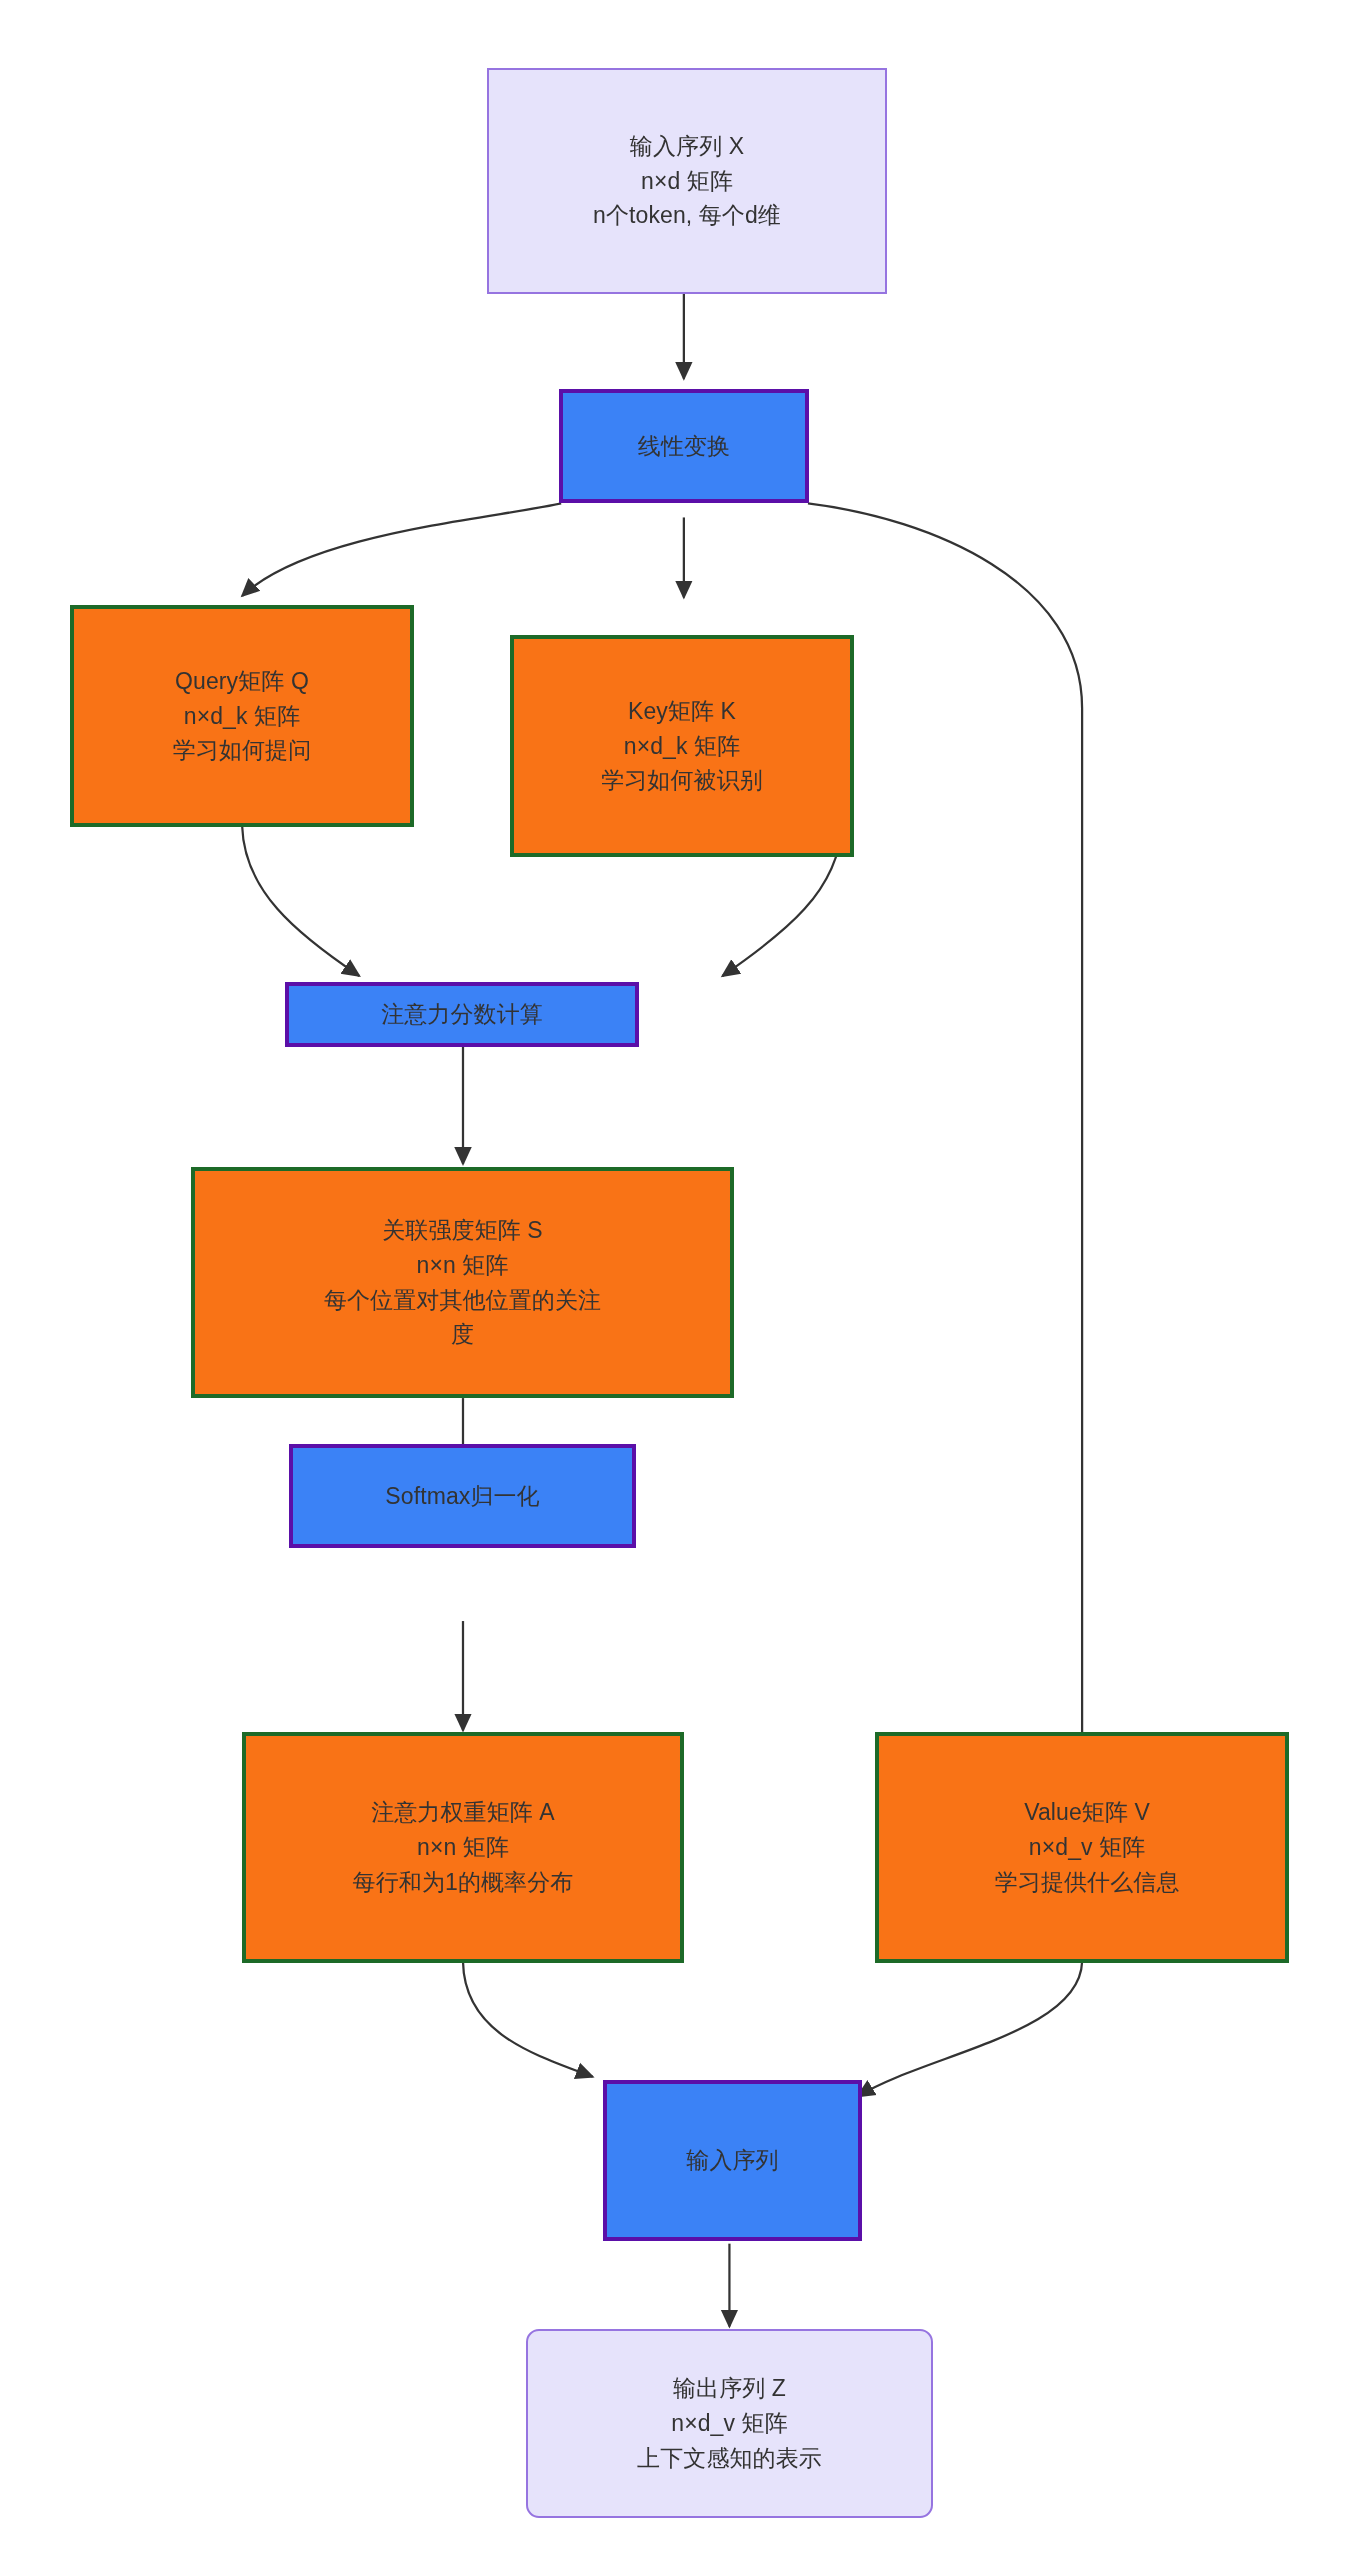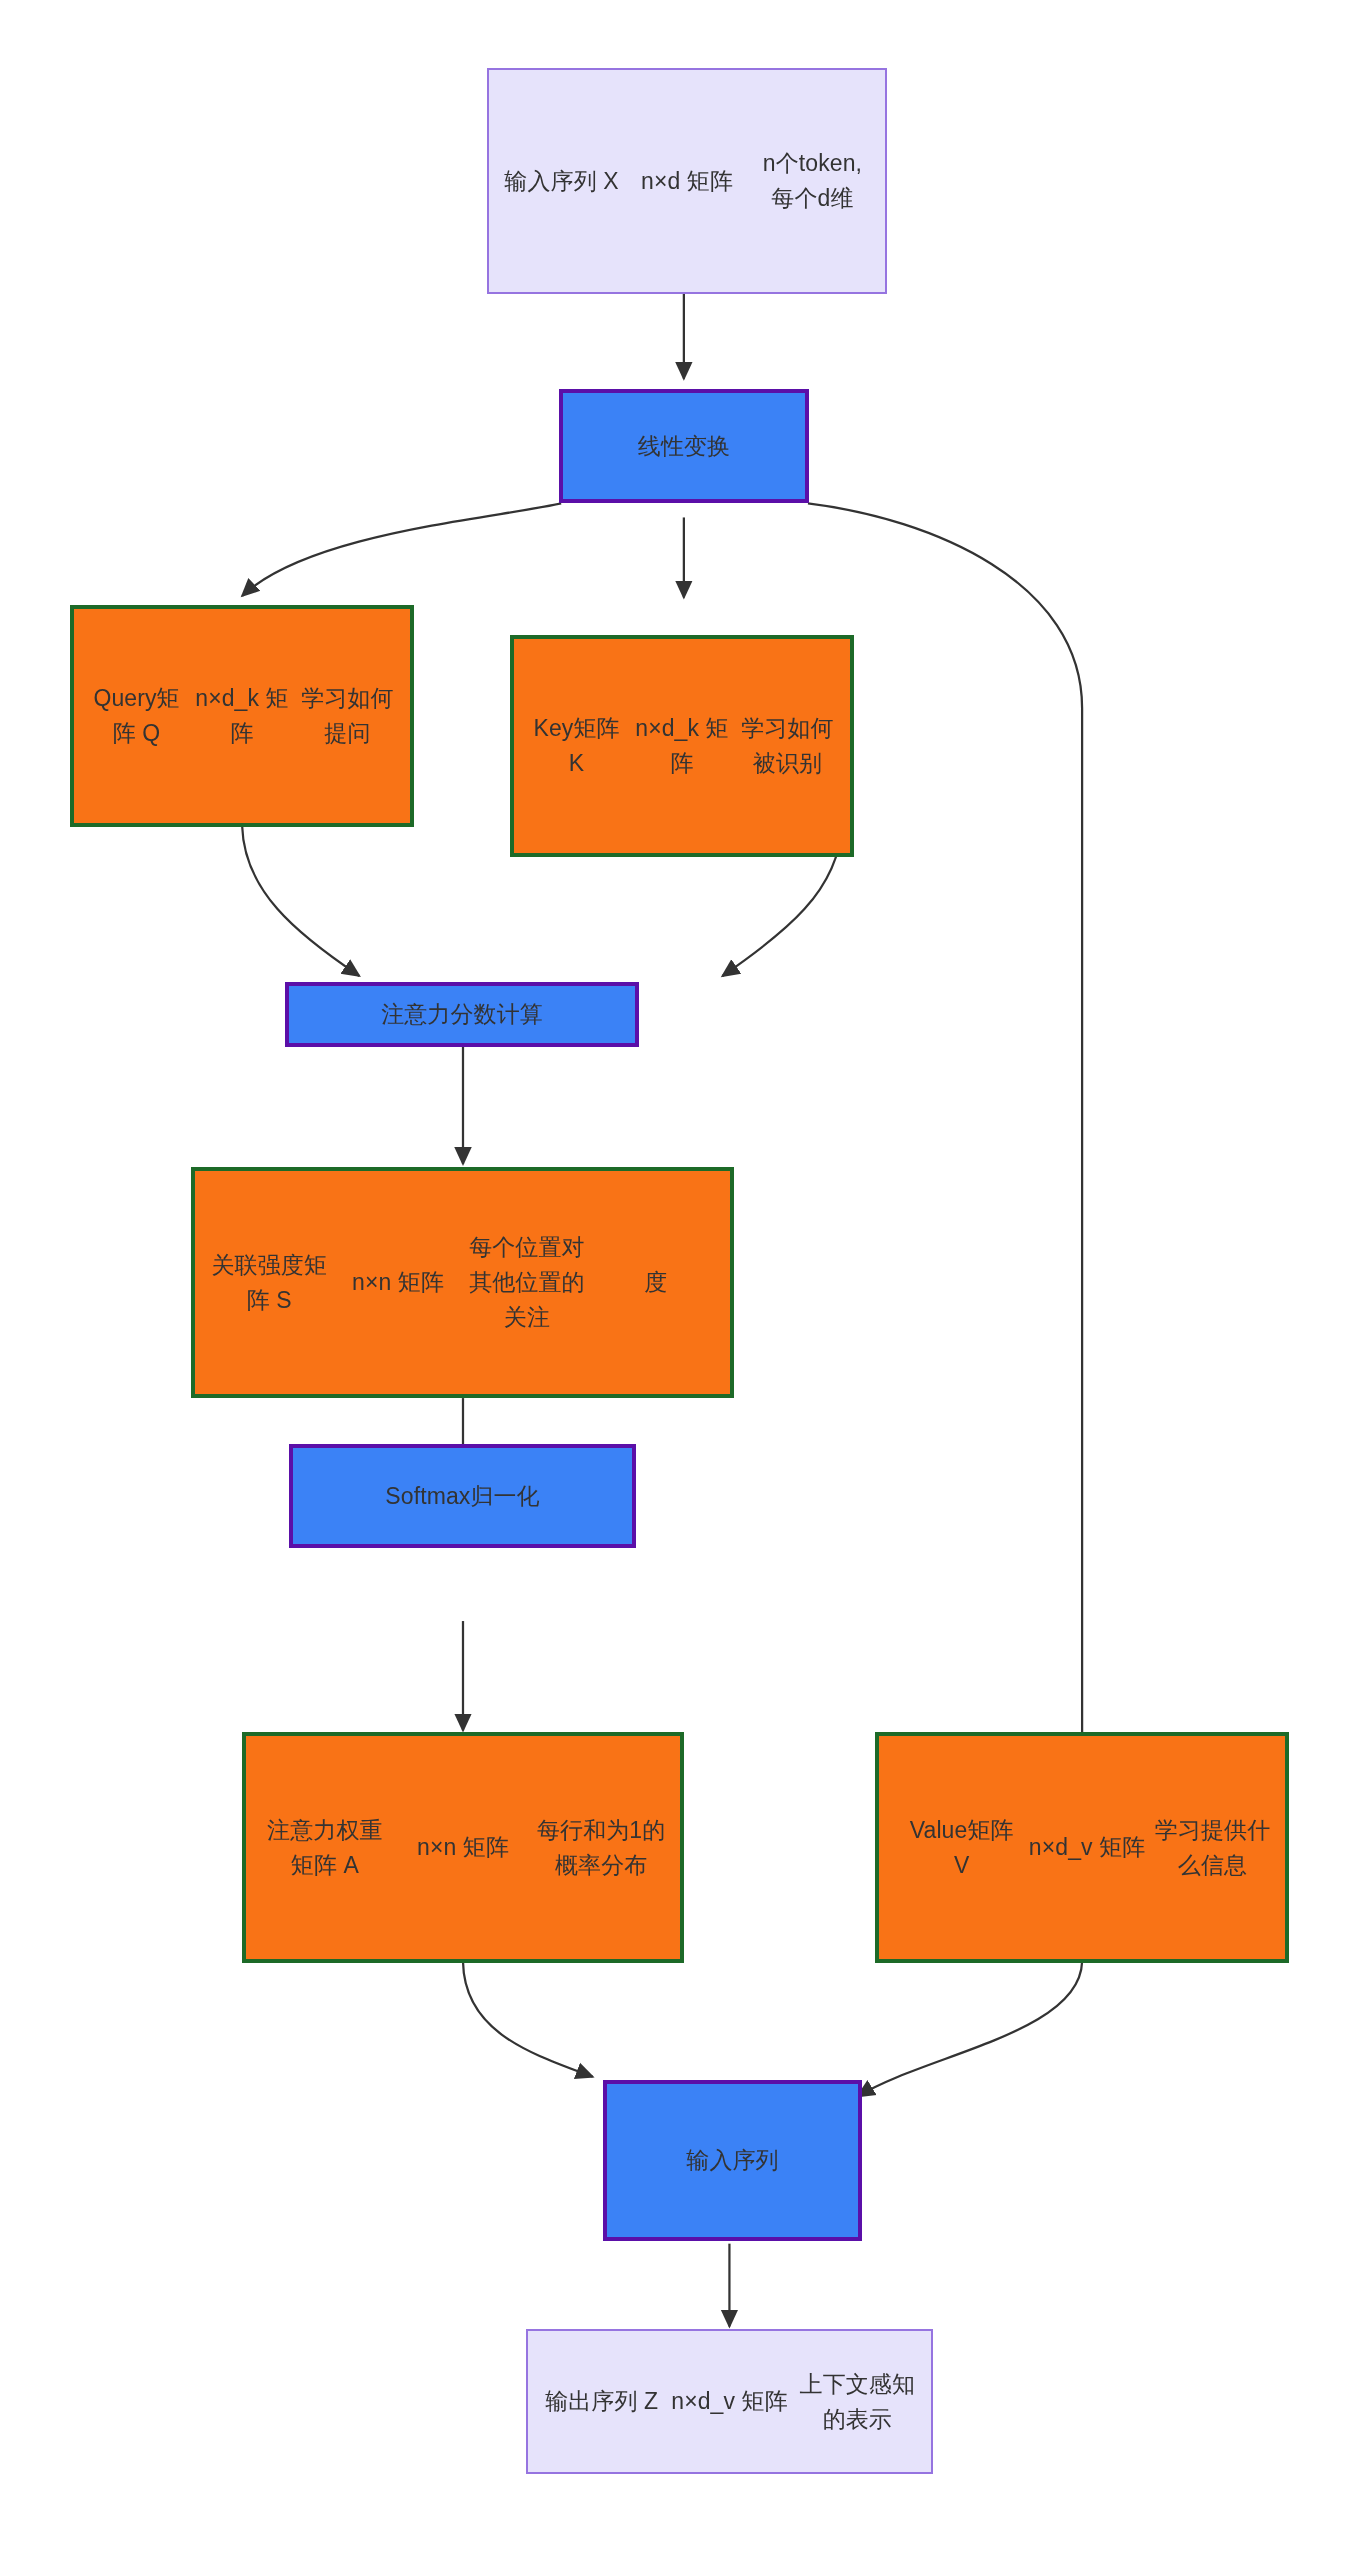--- a/index.html
+++ b/index.html
@@ -23,21 +23,21 @@
     left: 0;
     top: 0;
     width: 1360px;
     height: 2576px;
     pointer-events: none;
   }
   .node {
     position: absolute;
     box-sizing: border-box;
     display: flex;
-    flex-direction: row;
+    flex-direction: column;
     align-items: center;
     justify-content: center;
     text-align: center;
     color: #333333;
     font-size: 23px;
     line-height: 1.52;
     letter-spacing: 0.1px;
     white-space: pre-line;
     padding: 0 9.8px;
   }
@@ -141,20 +141,20 @@
   <div class="node node-data" style="left:875px; top:1732px; width:414px; height:231px;padding-left:20px;">
     <span class="node-line">Value矩阵 V</span>
     <span class="node-line">n×d_v 矩阵</span>
     <span class="node-line">学习提供什么信息</span>
   </div>
 
   <div class="node node-proc" style="left:603px; top:2080px; width:259px; height:161px;">
     <span class="node-line">输入序列</span>
   </div>
 
-  <div class="node node-io" style="left:526px; top:2329px; width:407px; height:145px;">
+  <div class="node node-io" style="left:526px; top:2329px; width:407px; height:189px;border-radius:13px;">
     <span class="node-line">输出序列 Z</span>
     <span class="node-line">n×d_v 矩阵</span>
     <span class="node-line">上下文感知的表示</span>
   </div>
 
 </div>
 
 
 </body></html>

